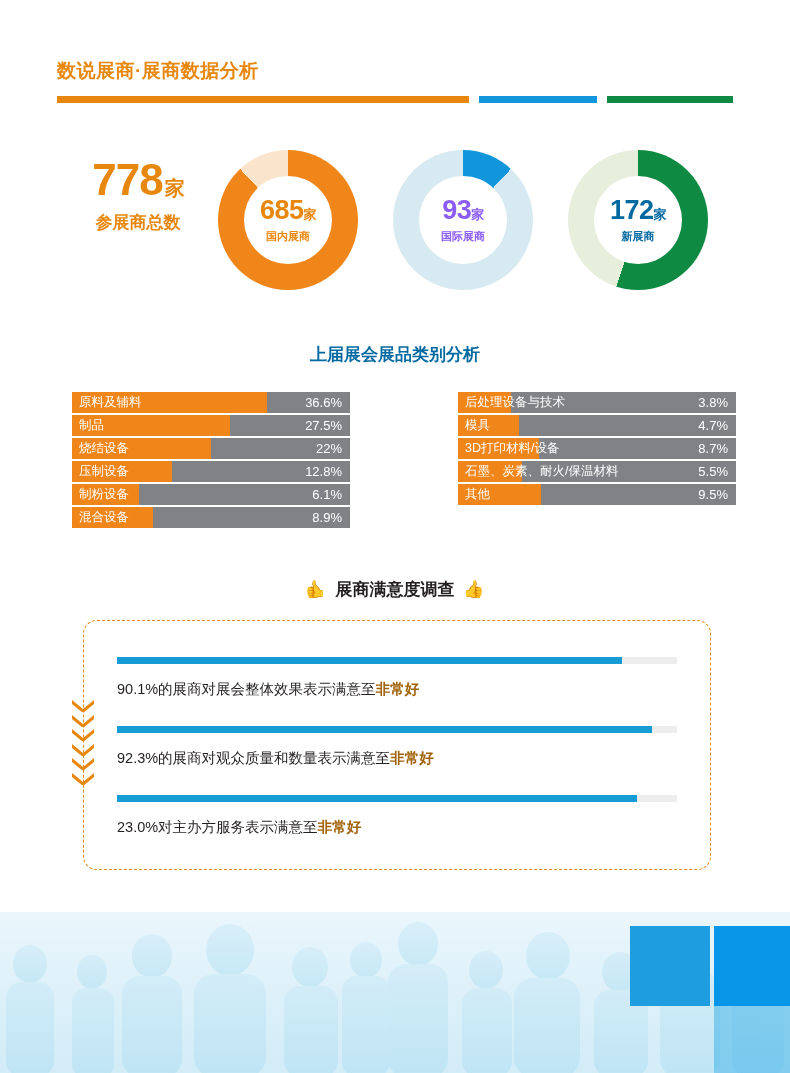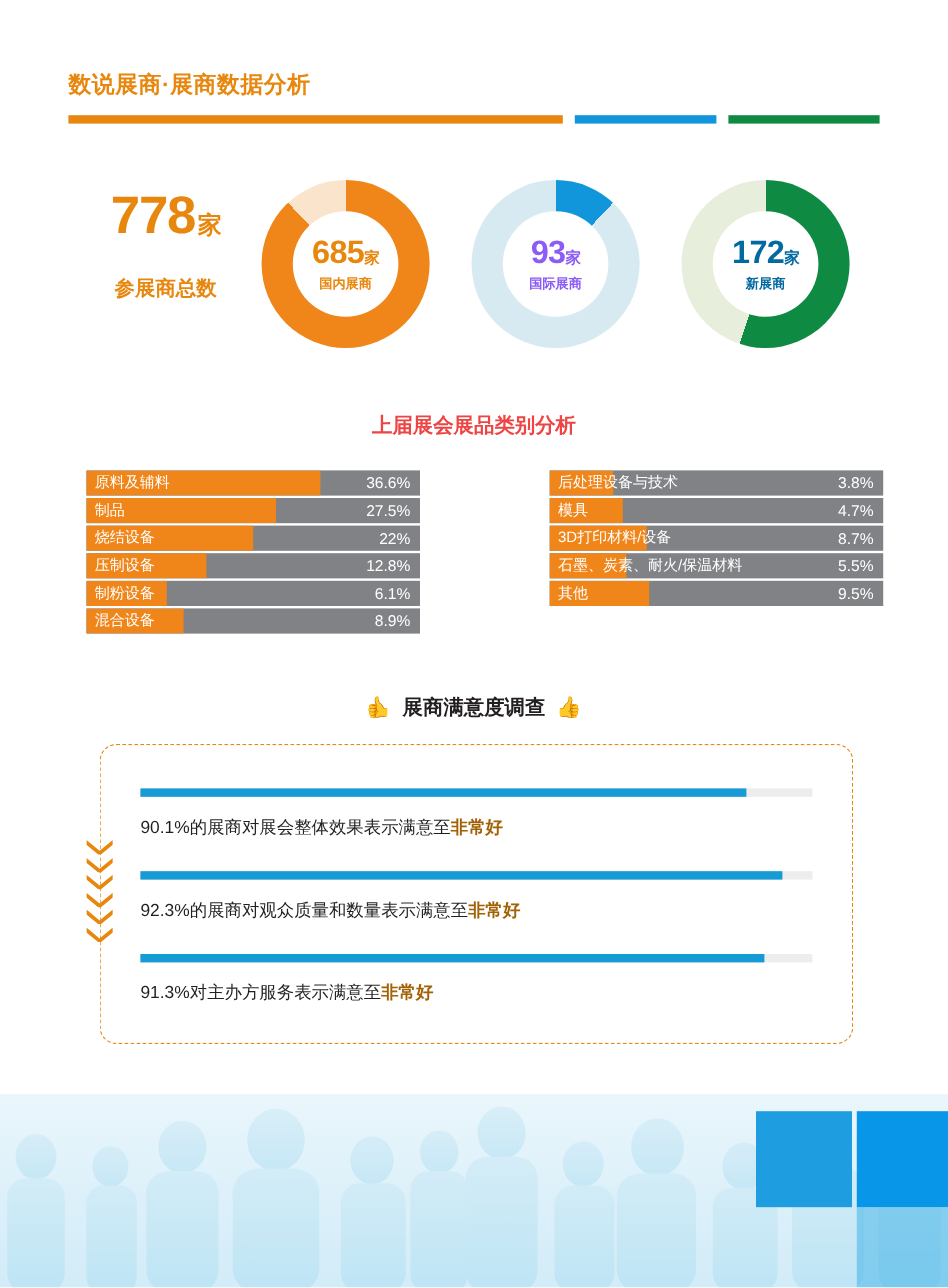--- a/index.html
+++ b/index.html
@@ -22,21 +22,21 @@
   .rule-orange { width: 412px; background: #E8870E; }
   .rule-gap { width: 10px; background: transparent; }
   .rule-blue { width: 118px; background: #1296DB; }
   .rule-green { width: 126px; background: #0F8A43; }
 
   
   .donut-row { position: absolute; left: 0; top: 140px; width: 790px; height: 160px; }
   .total-block { position: absolute; left: 68px; top: 18px; width: 140px; text-align: center; }
   .total-num { font-size: 44px; font-weight: bold; color: #E8870E; line-height: 1; letter-spacing: -1px; }
   .total-num .unit { font-size: 20px; font-weight: bold; margin-left: 2px; }
-  .total-label { margin-top: 27px; font-size: 17px; font-weight: bold; color: #E8870E; }
+  .total-label { margin-top: 9px; font-size: 17px; font-weight: bold; color: #E8870E; }
 
   .donut { position: absolute; width: 140px; height: 140px; border-radius: 50%; top: 10px; }
   .donut .hole {
     position: absolute; left: 26px; top: 26px; width: 88px; height: 88px;
     border-radius: 50%; background: #fff;
     display: flex; flex-direction: column; align-items: center; justify-content: center;
   }
   .donut .hole .dnum { font-size: 27px; font-weight: bold; line-height: 1; letter-spacing: -0.5px; }
   .donut .hole .dnum .unit { font-size: 13px; }
   .donut .hole .dlabel { margin-top: 5px; font-size: 11px; font-weight: bold; }
@@ -44,21 +44,21 @@
   #donut-domestic { left: 218px; }
   #donut-intl { left: 393px; }
   #donut-new { left: 568px; }
   #donut-domestic .dnum, #donut-domestic .dlabel { color: #E8870E; }
   #donut-intl .dnum, #donut-intl .dlabel { color: #8b5cf6; }
   #donut-new .dnum, #donut-new .dlabel { color: #0369a1; }
 
   
   .section-title-1 {
     position: absolute; left: 0; top: 343px; width: 790px; text-align: center;
-    font-size: 17px; font-weight: bold; color: #ef4444;
+    font-size: 17px; font-weight: bold; color: #0369a1;
   }
   .cat-wrap { position: absolute; left: 0; top: 392px; width: 790px; height: 140px; }
   .cat-col { position: absolute; width: 278px; }
   .cat-col.left { left: 72px; }
   .cat-col.right { left: 458px; }
   .cat-row { position: relative; height: 21px; margin-bottom: 2px; background: #808285; overflow: hidden; }
   .cat-fill { position: absolute; left: 0; top: 0; height: 21px; background: #F08519; }
   .cat-name {
     position: absolute; left: 7px; top: 0; height: 21px; line-height: 21px;
     font-size: 12.5px; color: #ffffff; white-space: nowrap;
@@ -239,21 +239,21 @@
       </div>
       <div class="sat-text">
         <span>92.3%的展商对观众质量和数量表示满意至</span><span class="hl">非常好</span>
       </div>
     </div>
     <div class="sat-item i3">
       <div class="sat-track">
         <div class="sat-fill" id="sat-fill-3" style="width: 92.8%; background: rgb(22, 155, 213);"></div>
       </div>
       <div class="sat-text">
-        <span>91.3%对主办方服务表示满意至</span><span class="hl">非常好</span>
+        <span>23.0%对主办方服务表示满意至</span><span class="hl">非常好</span>
       </div>
     </div>
   </div>
 
   <div class="chev-col" id="chev-col">
       <span class="chev"><svg width="22" height="12" viewBox="0 0 22 12">
           <path d="M0 0 L11 9 L22 0 L22 4 L11 13 L0 4 Z" fill="#E8870E"></path>
         </svg></span>
       <span class="chev"><svg width="22" height="12" viewBox="0 0 22 12">
           <path d="M0 0 L11 9 L22 0 L22 4 L11 13 L0 4 Z" fill="#E8870E"></path>

